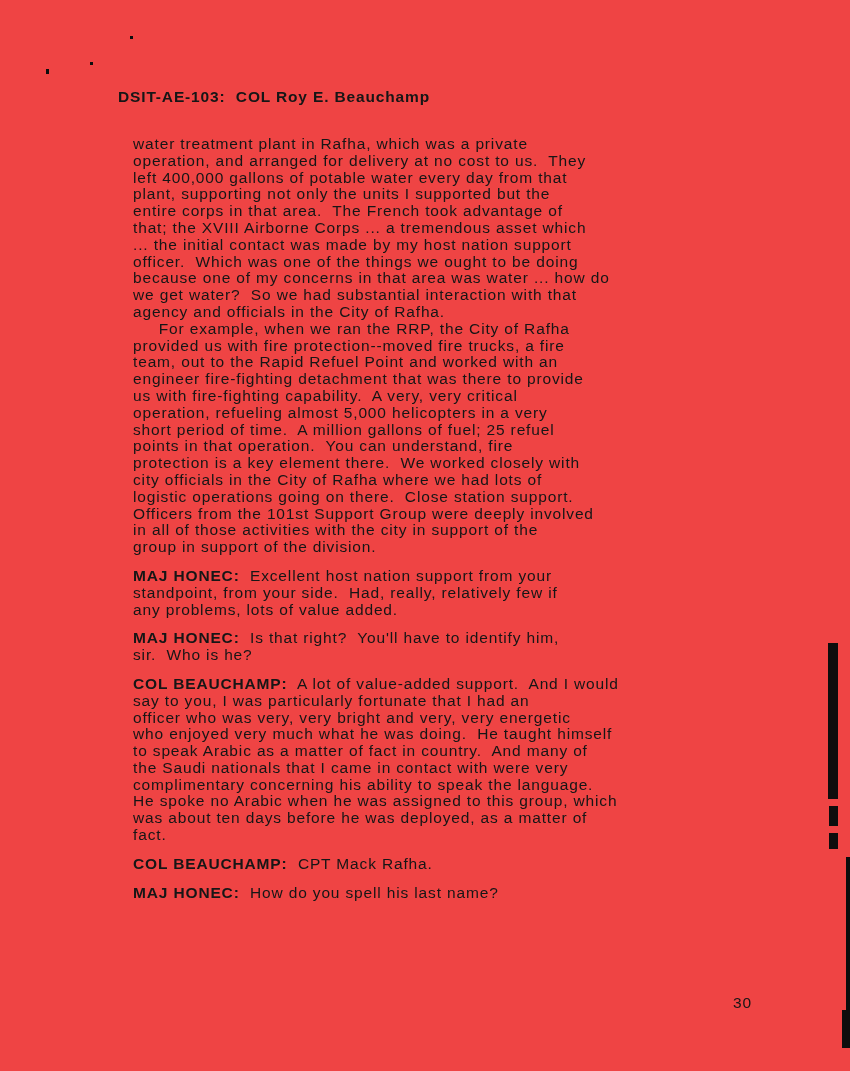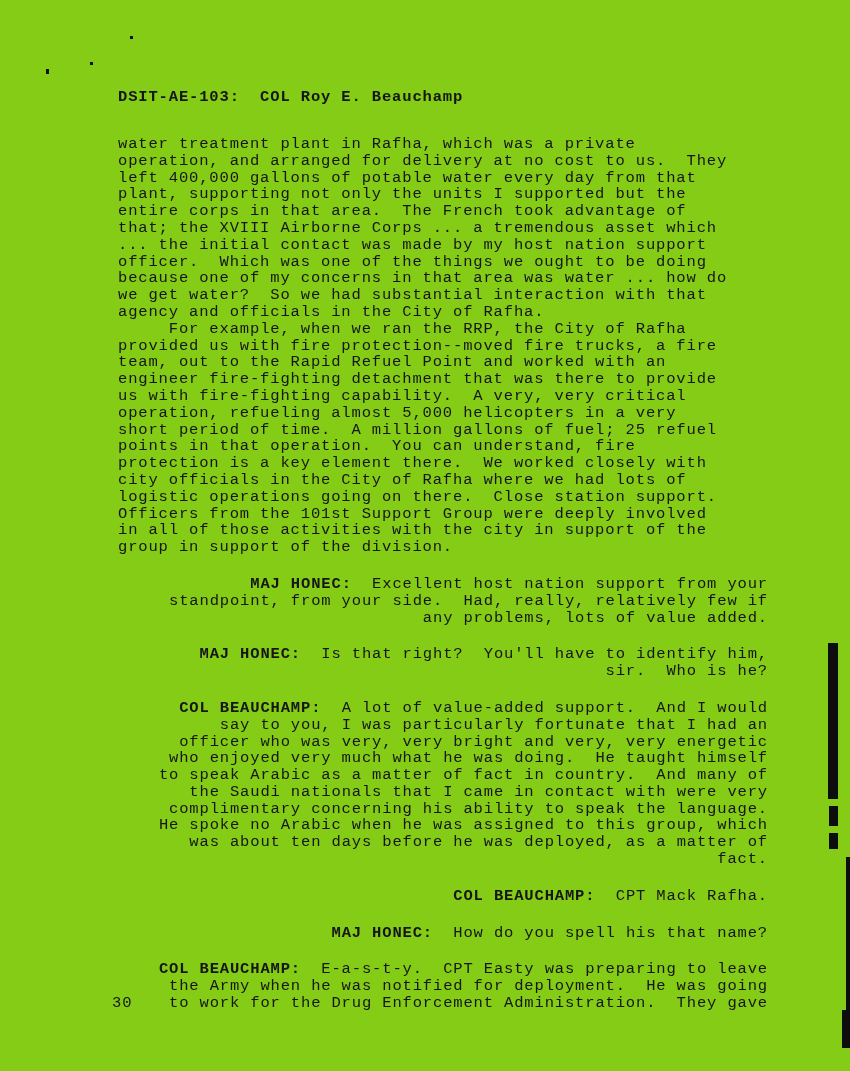--- a/index.html
+++ b/index.html
@@ -4,60 +4,59 @@
 <style>
   html, body {
     margin: 0;
     padding: 0;
     background: #ffffff;
   }
   .page {
     position: relative;
     width: 850px;
     height: 1071px;
-    background: #84cc16;
+    background: #ef4444;
     overflow: hidden;
-    font-family: Liberation Mono, monospace;
+    font-family: Liberation Sans, sans-serif;
     color: #161616;
   }
   .doc-header {
     position: absolute;
     left: 118px;
     top: 88px;
     font-size: 15.5px;
     letter-spacing: 0.85px;
     font-weight: bold;
     white-space: pre;
   }
   .doc-body {
     position: absolute;
-    left: 118px;
+    left: 133px;
     top: 136px;
     width: 650px;
   }
   .block {
     white-space: pre-wrap;
     font-size: 15.5px;
     line-height: 16.8px;
     letter-spacing: 0.85px;
     margin: 0;
   }
   .block.spaced {
-    margin-top: 20px;
-    text-align: right;
+    margin-top: 12px;
   }
   .speaker {
     font-weight: bold;
   }
   .page-number {
     position: absolute;
-    left: 112px;
+    left: 118px;
     top: 994px;
     width: 634px;
-    text-align: left;
+    text-align: right;
     font-size: 15.5px;
     letter-spacing: 0.85px;
   }
   .artifact {
     position: absolute;
     background: #0d0d0d;
   }
   .art-bar-main   { left: 828px; top: 643px; width: 10px; height: 156px; }
   .art-bar-seg2   { left: 829px; top: 806px; width: 9px;  height: 20px; }
   .art-bar-seg3   { left: 829px; top: 833px; width: 9px;  height: 16px; }
@@ -115,25 +114,22 @@
 who enjoyed very much what he was doing.  He taught himself
 to speak Arabic as a matter of fact in country.  And many of
 the Saudi nationals that I came in contact with were very
 complimentary concerning his ability to speak the language.
 He spoke no Arabic when he was assigned to this group, which
 was about ten days before he was deployed, as a matter of
 fact.</span></div>
 
     <div class="block spaced"><span class="speaker">COL BEAUCHAMP:</span><span>  CPT Mack Rafha.</span></div>
 
-    <div class="block spaced"><span class="speaker">MAJ HONEC:</span><span>  How do you spell his that name?</span></div>
+    <div class="block spaced"><span class="speaker">MAJ HONEC:</span><span>  How do you spell his last name?</span></div>
 
-    <div class="block spaced"><span class="speaker">COL BEAUCHAMP:</span><span>  E-a-s-t-y.  CPT Easty was preparing to leave
-the Army when he was notified for deployment.  He was going
-to work for the Drug Enforcement Administration.  They gave</span></div>
 
   </div>
 
   <div class="page-number">30</div>
 
   <div class="artifact art-bar-main"></div>
   <div class="artifact art-bar-seg2"></div>
   <div class="artifact art-bar-seg3"></div>
   <div class="artifact art-edge-strip"></div>
   <div class="artifact art-edge-blob"></div>

